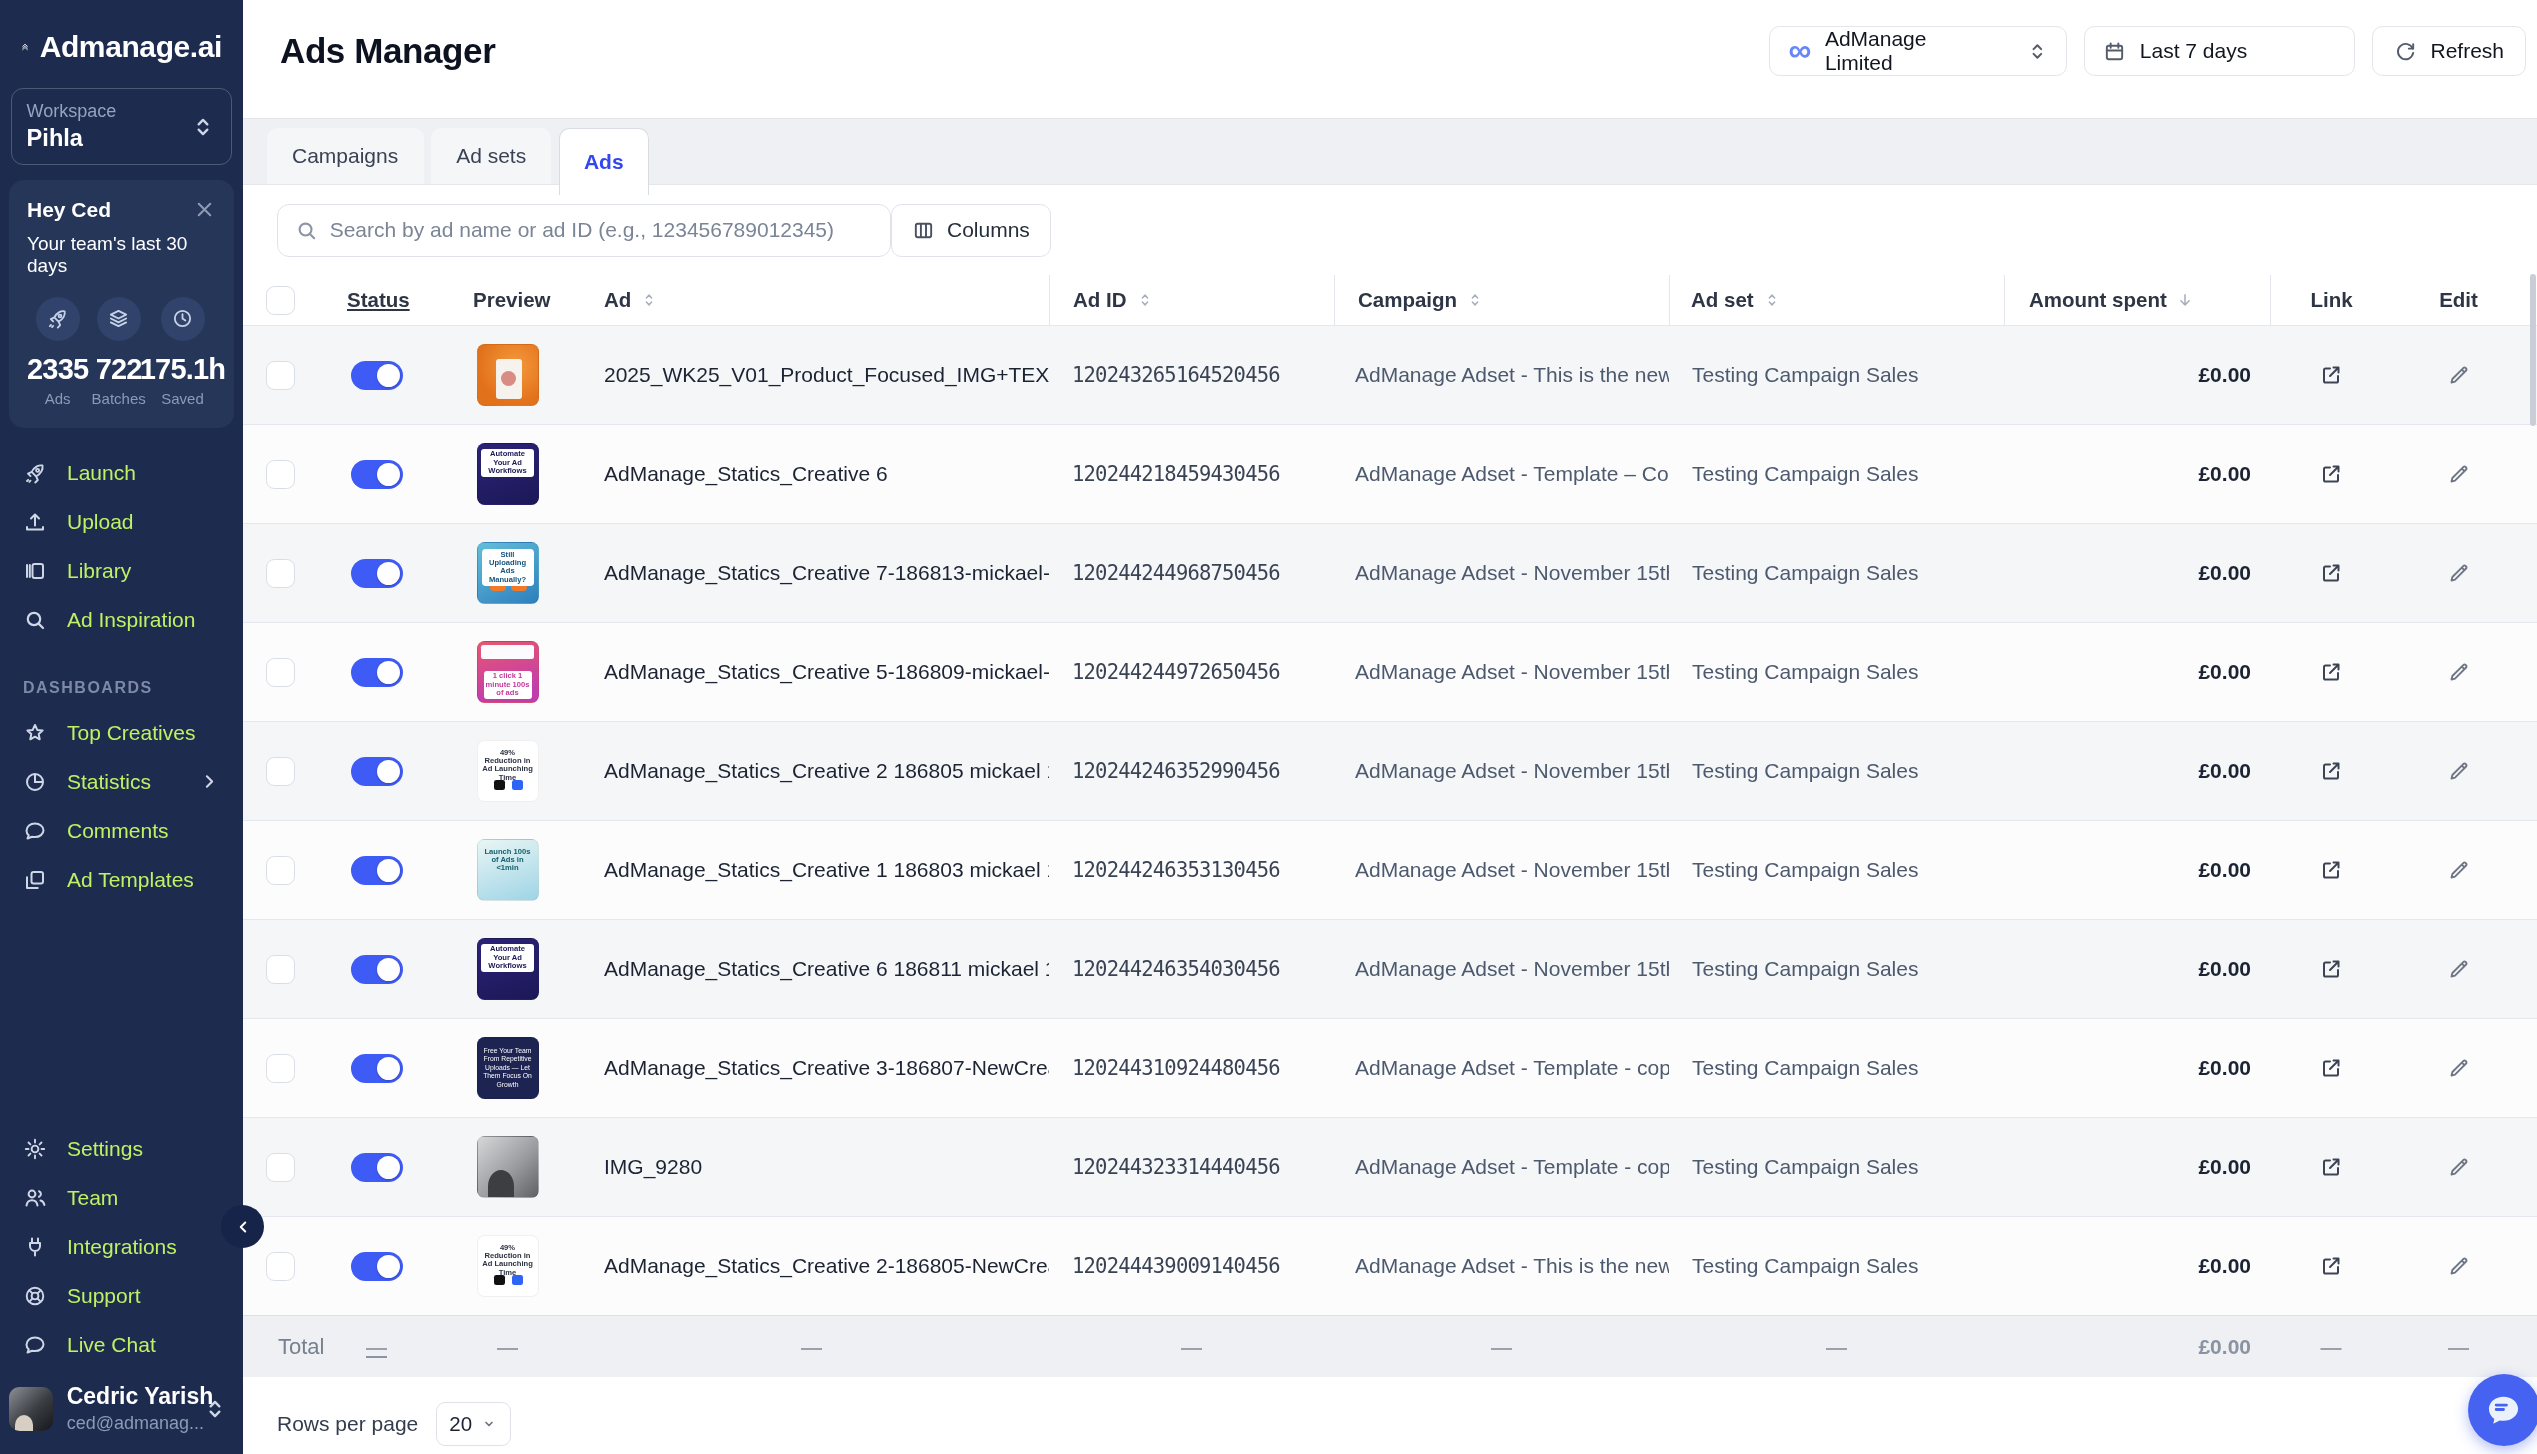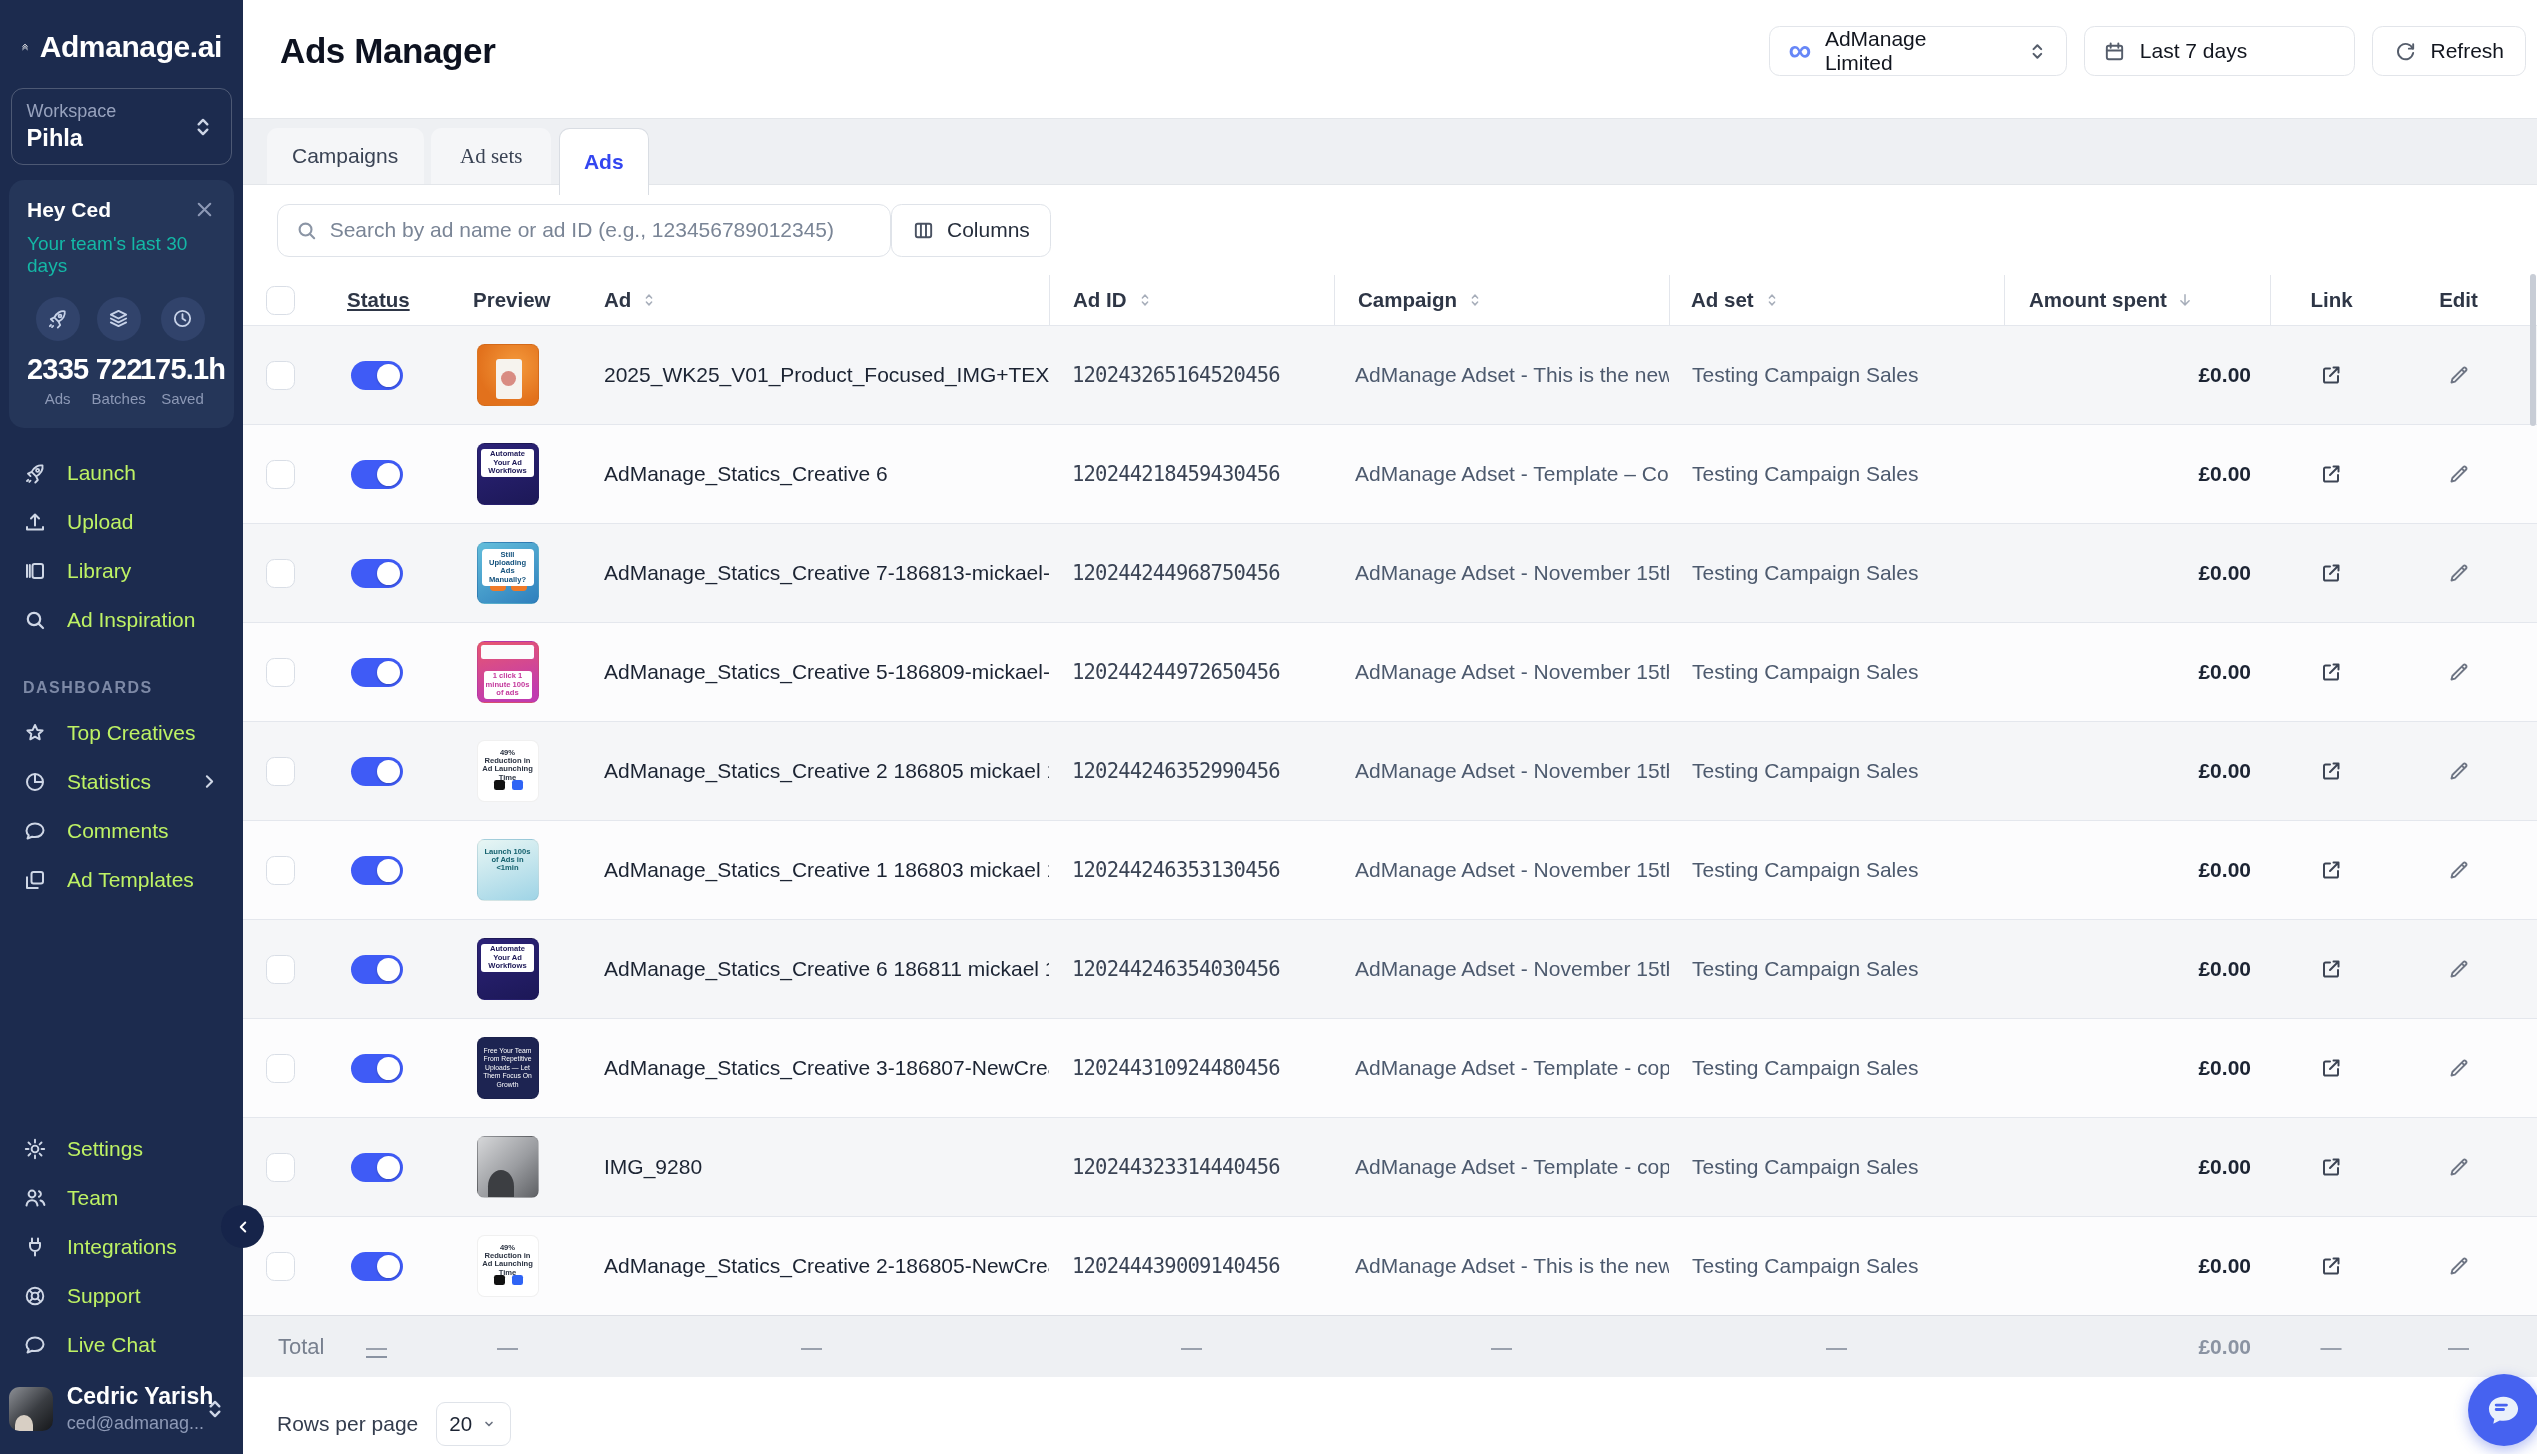--- a/index.html
+++ b/index.html
@@ -16,21 +16,21 @@
   .logo-text { font-size:30px; font-weight:700; color:#fff; letter-spacing:-0.4px; }
   .workspace-box { margin:16.7px 10.6px 0 10.6px; border:1.5px solid rgba(255,255,255,0.22); border-radius:12px;
     padding:12px 15px; display:flex; align-items:center; justify-content:space-between; cursor:pointer; }
   .ws-label { font-size:18px; color:#97a2bd; }
   .ws-name { font-size:23.6px; font-weight:700; color:#fff; margin-top:3px; }
   .ws-chevron { color:#cdd5e6; width:26px; height:26px; }
   .stats-card { margin:15px 9px 0 9px; background:#253659; border-radius:15px; padding:18px 18px 21px 18px; }
   .stats-head { display:flex; justify-content:space-between; align-items:flex-start; }
   .stats-greeting { font-size:21px; font-weight:700; color:#fff; }
   .stats-close { width:23px; height:23px; color:#8d99b6; cursor:pointer; }
-  .stats-sub { font-size:19px; color:#14b8a6; margin-top:10.6px; }
+  .stats-sub { font-size:19px; color:#ffffff; margin-top:10.6px; }
   .stats-row { display:flex; justify-content:space-between; margin-top:20px; }
   .stat { display:flex; flex-direction:column; align-items:center; width:67px; }
   .stat-circle { width:44px; height:44px; border-radius:50%; background:#31436b; display:flex;
     align-items:center; justify-content:center; color:#c7d2e8; }
   .stat-circle svg { width:23px; height:23px; }
   .stat-value { font-size:29px; font-weight:700; color:#fff; margin-top:12px; letter-spacing:-0.8px; }
   .stat-label { font-size:15px; color:#8d99b6; margin-top:4.6px; }
   .nav { margin-top:20px; }
   .nav-item { display:flex; align-items:center; gap:20px; height:49px; padding:0 23px; cursor:pointer;
     font-size:21px; font-weight:500; color:#bef264; }
@@ -65,21 +65,21 @@
   .meta-glyph { font-size:32px; line-height:1; color:#6787f7; font-weight:700; margin-top:-3px; }
   .ctl svg.g { width:23px; height:23px; color:#555d6b; }
   .ctl-date { width:271px; }
   .ctl-refresh { padding:0 21px; }
 
   .tab-strip { height:67px; background:#eef0f3; border-top:0.8px solid #e3e6ea; border-bottom:0.8px solid #e3e6ea;
     padding-left:23.6px; display:flex; align-items:flex-end; position:relative; z-index:2; }
   .tab { height:56px; display:flex; align-items:center; justify-content:center; font-size:21px;
     color:#3a4354; background:#f5f6f8; border-radius:10.6px 10.6px 0 0; cursor:pointer; }
   .tab-campaigns { width:157px; }
-  .tab-adsets { width:120px; margin-left:7.6px;font-family:Liberation Serif, serif; }
+  .tab-adsets { width:120px; margin-left:7.6px; }
   .tab-ads { width:90px; margin-left:7.6px; height:67px; background:#fff; border:1.5px solid #d9dde3;
     border-bottom:none; color:#3346f0; font-weight:600; margin-bottom:-10.6px; }
 
   .toolbar { height:90px; display:flex; align-items:center; padding-left:34px; background:#fff; }
   .search-box { width:614px; height:53px; border:1.5px solid #dfe3e9; border-radius:12px; display:flex;
     align-items:center; gap:12px; padding:0 16.7px; }
   .search-box svg { width:23px; height:23px; color:#8b95a5; flex:none; }
   .search-box input { border:none; outline:none; flex:1; font-size:21px; color:#1c2433;
     font-family:"Liberation Sans", sans-serif; background:transparent; }
   .search-box input::placeholder { color:#7a8596; }

